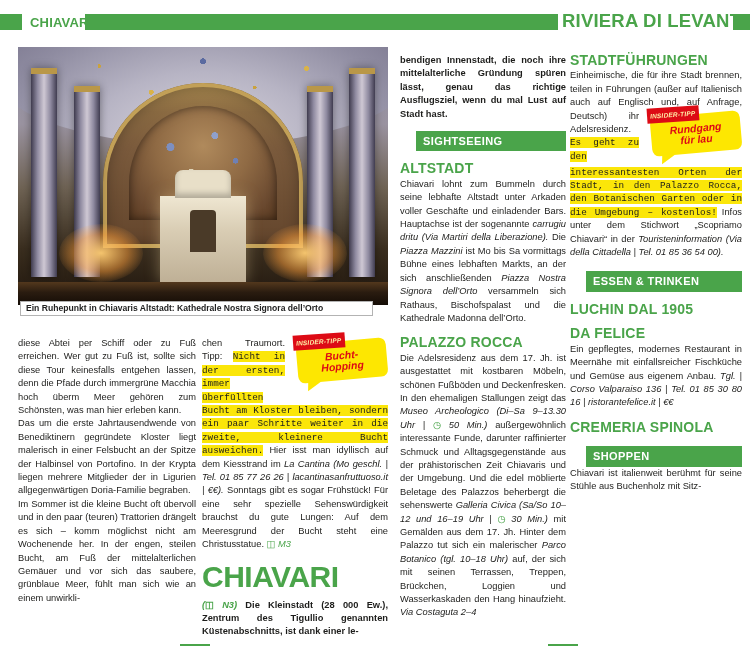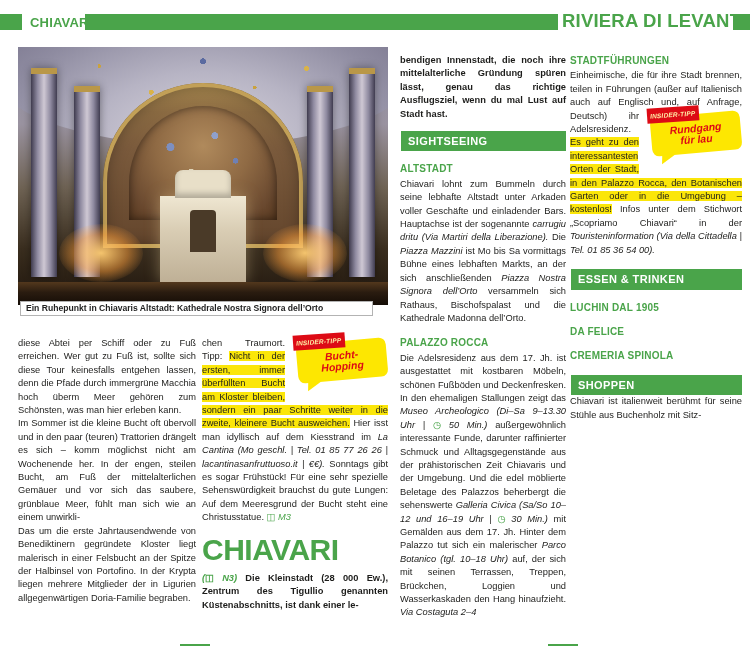--- a/index.html
+++ b/index.html
@@ -82,32 +82,32 @@
   
   .col{line-height:13.4px;font-size:9.3px;}
   .col p{margin:0;text-align:justify;}
   .c1{left:18px;top:337px;width:178px;}
   .c2{left:202px;top:337px;width:186px;}
   .c3{left:400px;top:54px;width:166px;}
   .c4{left:570px;top:54px;width:172px;}
 
   .b-intro{font-weight:bold;}
   .green-bar-head{display:block;background:var(--green);color:#fff;font-weight:bold;
-    font-size:11px;letter-spacing:.4px;padding:4px 0 3px 7px;margin:12px 0 0 1px;}
+    font-size:11px;letter-spacing:.4px;padding:4px 0 3px 7px;margin:12px 0 0 16px;}
   .first-bar{margin-top:10px;}
-  .subhead{color:var(--green);font-weight:bold;font-size:10px;letter-spacing:.2px;
+  .subhead{color:var(--green);font-weight:bold;font-size:14px;letter-spacing:.2px;
     margin:11px 0 2px 0;}
   .subhead.first{margin-top:0;}
   .city-heading{color:var(--green);font-size:30px;font-weight:bold;letter-spacing:-.5px;
     line-height:30px;margin:10px 0 7px 0;}
 
   
   .seg-i{font-style:italic;}
   .seg-b{font-weight:bold;}
-  .seg-hl{background:var(--hl);}
+  .seg-hl{background:var(--hl);font-family:Liberation Mono, monospace;}
   .seg-g{color:var(--green);}
   .seg-gi{color:var(--green);font-style:italic;}
   .seg-gbi{color:var(--green);font-style:italic;font-weight:bold;}
   .icon{font-style:normal;}
 
   
   .insider-tip{float:right;width:97px;height:56px;position:relative;margin:-3px 0 3px 6px;}
   .tip-tag{position:absolute;top:0;left:2px;background:var(--red);color:#ffeda6;
     font-size:6.5px;font-weight:bold;font-style:italic;letter-spacing:.2px;
     padding:1px 4px 1px 3px;transform:rotate(-4deg);z-index:2;white-space:nowrap;}
@@ -145,22 +145,22 @@
   <div class="pillar pil4"></div>
   <div class="ph-glow gl1"></div>
   <div class="ph-glow gl2"></div>
   <div class="ph-altar"></div>
   <div class="ph-floor"></div>
 </div>
 <div class="abs caption">Ein Ruhepunkt in Chiavaris Altstadt: Kathedrale Nostra Signora dell’Orto</div>
 
 <div class="abs col c1">
   <p>diese Abtei per Schiff oder zu Fuß erreichen. Wer gut zu Fuß ist, sollte sich diese Tour keinesfalls entgehen lassen, denn die Pfade durch immergrüne Macchia hoch überm Meer gehören zum Schönsten, was man hier erleben kann.</p>
+  <p>Das um die erste Jahrtausendwende von Benediktinern gegründete Kloster liegt malerisch in einer Felsbucht an der Spitze der Halbinsel von Portofino. In der Krypta liegen mehrere Mitglieder der in Ligurien allgegenwärtigen Doria-Familie begraben.</p>
   <p>Im Sommer ist die kleine Bucht oft übervoll und in den paar (teuren) Trattorien drängelt es sich – komm möglichst nicht am Wochenende her. In der engen, steilen Bucht, am Fuß der mittelalterlichen Gemäuer und vor sich das saubere, grünblaue Meer, fühlt man sich wie an einem unwirkli-</p>
-  <p>Das um die erste Jahrtausendwende von Benediktinern gegründete Kloster liegt malerisch in einer Felsbucht an der Spitze der Halbinsel von Portofino. In der Krypta liegen mehrere Mitglieder der in Ligurien allgegenwärtigen Doria-Familie begraben.</p>
 </div>
 
 <div class="abs col c2">
   <p><span class="insider-tip">
         <span class="tip-tag">INSIDER-TIPP</span>
         <span class="tip-bubble">Bucht-
 Hopping</span>
       </span><span class="seg-n">chen Traumort. Tipp: </span><span class="seg-hl">Nicht in der ersten, immer überfüllten Bucht am Kloster bleiben, sondern ein paar Schritte weiter in die zweite, kleinere Bucht ausweichen.</span><span class="seg-n"> Hier isst man idyllisch auf dem Kiesstrand im </span><span class="seg-i">La Cantina (Mo geschl. | Tel. 01 85 77 26 26 | lacantinasanfruttuoso.it | €€).</span><span class="seg-n"> Sonntags gibt es sogar Frühstück! Für eine sehr spezielle Sehenswürdigkeit brauchst du gute Lungen: Auf dem Meeresgrund der Bucht steht eine Christusstatue. </span><span class="seg-gi icon">◫</span><span class="seg-gi"> M3</span></p>
   <div class="city-heading">CHIAVARI</div>
   <p><span class="seg-gbi">(</span><span class="seg-gbi icon">◫</span><span class="seg-gbi"> N3) </span><span class="seg-b">Die Kleinstadt (28 000 Ew.), Zentrum des Tigullio genannten Küstenabschnitts, ist dank einer le-</span></p>
@@ -178,20 +178,21 @@
 <div class="abs col c4">
   <div class="subhead first">STADTFÜHRUNGEN</div>
   <p><span class="seg-n">Einheimische, die für ihre Stadt brennen, teilen in Führungen (außer auf Italienisch auch auf Englisch und, auf Anfrage, Deutsch) ihr </span><span class="insider-tip">
         <span class="tip-tag">INSIDER-TIPP</span>
         <span class="tip-bubble">Rundgang
 für lau</span>
       </span><span class="seg-n">Adelsresidenz. </span><span class="seg-hl">Es geht zu den interessantesten Orten der Stadt, in den Palazzo Rocca, den Botanischen Garten oder in die Umgebung – kostenlos!</span><span class="seg-n"> Infos unter dem Stichwort „Scopriamo Chiavari“ in der </span><span class="seg-i">Touristeninformation (Via della Cittadella | Tel. 01 85 36 54 00).</span></p>
   <span class="green-bar-head">ESSEN &amp; TRINKEN</span>
   <div class="subhead">LUCHIN DAL 1905</div>
   <div class="subhead">DA FELICE</div>
+  <p><span class="seg-n">Ein gepflegtes, modernes Restaurant in Meernähe mit einfallsreicher Fischküche und Gemüse aus eigenem Anbau. </span><span class="seg-i">Tgl. | Corso Valparaiso 136 | Tel. 01 85 30 80 16 | ristorantefelice.it | €€</span></p>
   <div class="subhead">CREMERIA SPINOLA</div>
   <span class="green-bar-head">SHOPPEN</span>
   <p><span class="seg-n">Chiavari ist italienweit berühmt für seine Stühle aus Buchenholz mit Sitz-</span></p>
 </div>
 
 <div class="abs fline fl-l"></div>
 <div class="abs pagenum pn-l">94</div>
 <div class="abs fline fl-r"></div>
 <div class="abs pagenum pn-r">95</div>
 

